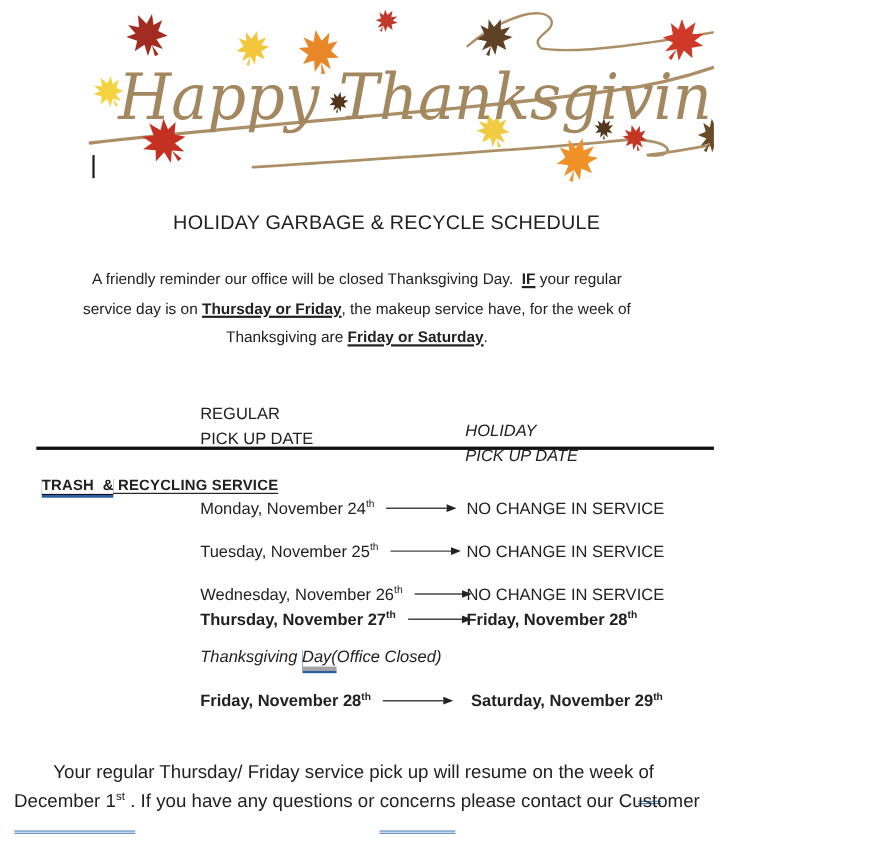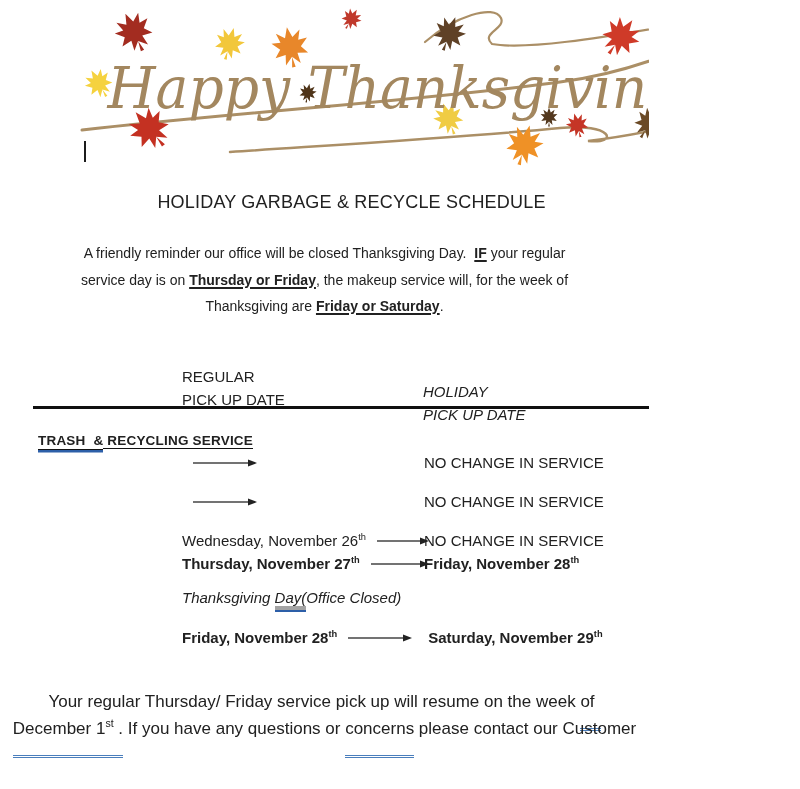--- a/index.html
+++ b/index.html
@@ -83,48 +83,48 @@
     </g>
     <text x="395" y="108" text-anchor="middle" font-family="DejaVu Serif, serif" font-style="italic" font-size="58" fill="#a3875f" textLength="575" lengthAdjust="spacingAndGlyphs">Happy Thanksgiving</text>
   </svg>
 
   <div class="cursor-mark"></div>
 
   <div class="doc-title">HOLIDAY GARBAGE &amp; RECYCLE SCHEDULE</div>
 
   <div class="intro">
     <div><span>A friendly reminder our office will be closed Thanksgiving Day.&nbsp; </span><span class="bold-ul">IF</span><span> your regular</span></div>
-    <div><span>service day is on </span><span class="bold-ul">Thursday or Friday</span><span>, the makeup service will, for the week of</span></div>
+    <div><span>service day is on </span><span class="bold-ul">Thursday or Friday</span><span>, the makeup service have, for the week of</span></div>
     <div><span>Thanksgiving are </span><span class="bold-ul">Friday or Saturday</span><span>.</span></div>
   </div>
 
   <div class="col-head regular">
     <div>REGULAR</div>
     <div>PICK UP DATE</div>
   </div>
   <div class="col-head holiday">
     <div>HOLIDAY</div>
     <div>PICK UP DATE</div>
   </div>
 
   <div class="rule"></div>
 
   <div class="section-label">
     <span class="ul-black-blue">TRASH&nbsp; &amp;</span><span class="ul-black"> RECYCLING SERVICE</span>
   </div>
 
   <div class="sched-row r0">
-    <svg class="arrow" width="66" height="10" viewBox="0 0 66 10">
+    <span><span>Monday, November 24</span><sup>th</sup></span><svg class="arrow" width="66" height="10" viewBox="0 0 66 10">
         <line x1="1" y1="5" x2="56" y2="5" stroke="#444" stroke-width="1.3"></line>
         <polygon points="56,1.5 65,5 56,8.5" fill="#222"></polygon>
       </svg>
     <span class="cell-right"><span>NO CHANGE IN SERVICE</span><sup></sup></span>
   </div>
   <div class="sched-row r1">
-    <svg class="arrow" width="66" height="10" viewBox="0 0 66 10">
+    <span><span>Tuesday, November 25</span><sup>th</sup></span><svg class="arrow" width="66" height="10" viewBox="0 0 66 10">
         <line x1="1" y1="5" x2="56" y2="5" stroke="#444" stroke-width="1.3"></line>
         <polygon points="56,1.5 65,5 56,8.5" fill="#222"></polygon>
       </svg>
     <span class="cell-right"><span>NO CHANGE IN SERVICE</span><sup></sup></span>
   </div>
   <div class="sched-row r2">
     <span><span>Wednesday, November 26</span><sup>th</sup></span><svg class="arrow" width="54" height="10" viewBox="0 0 54 10">
         <line x1="1" y1="5" x2="44" y2="5" stroke="#444" stroke-width="1.3"></line>
         <polygon points="44,1.5 53,5 44,8.5" fill="#222"></polygon>
       </svg>

